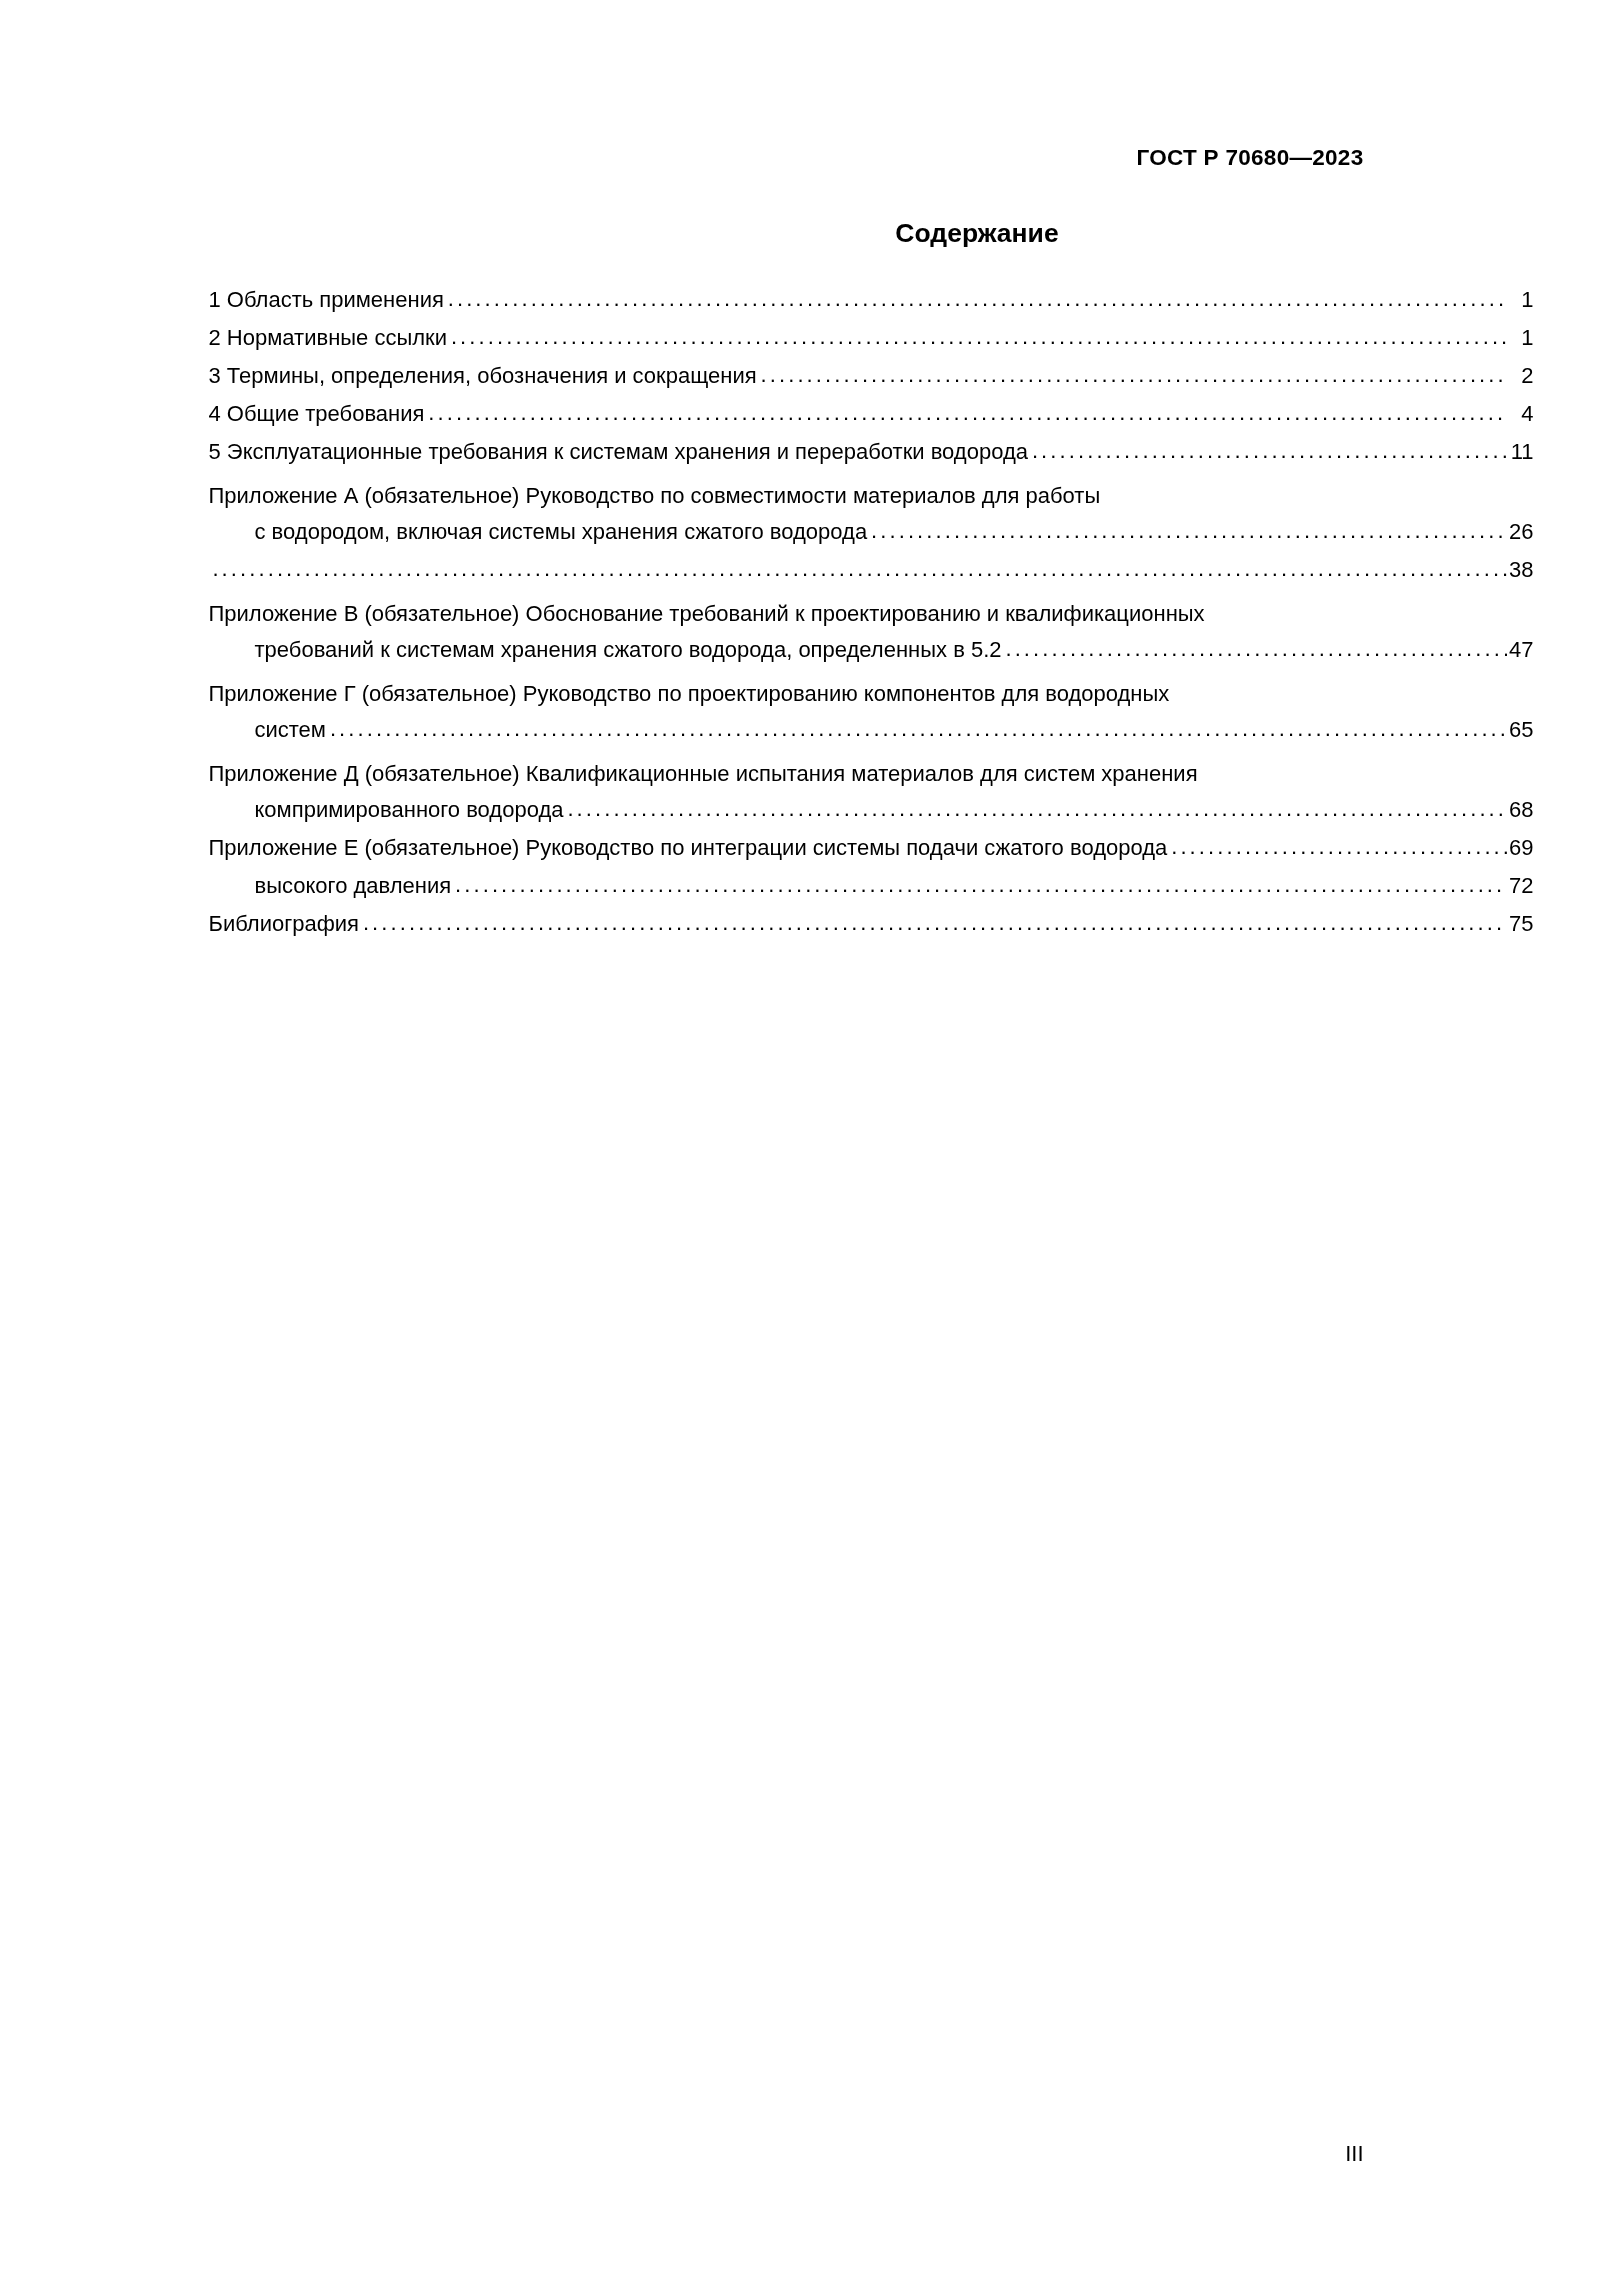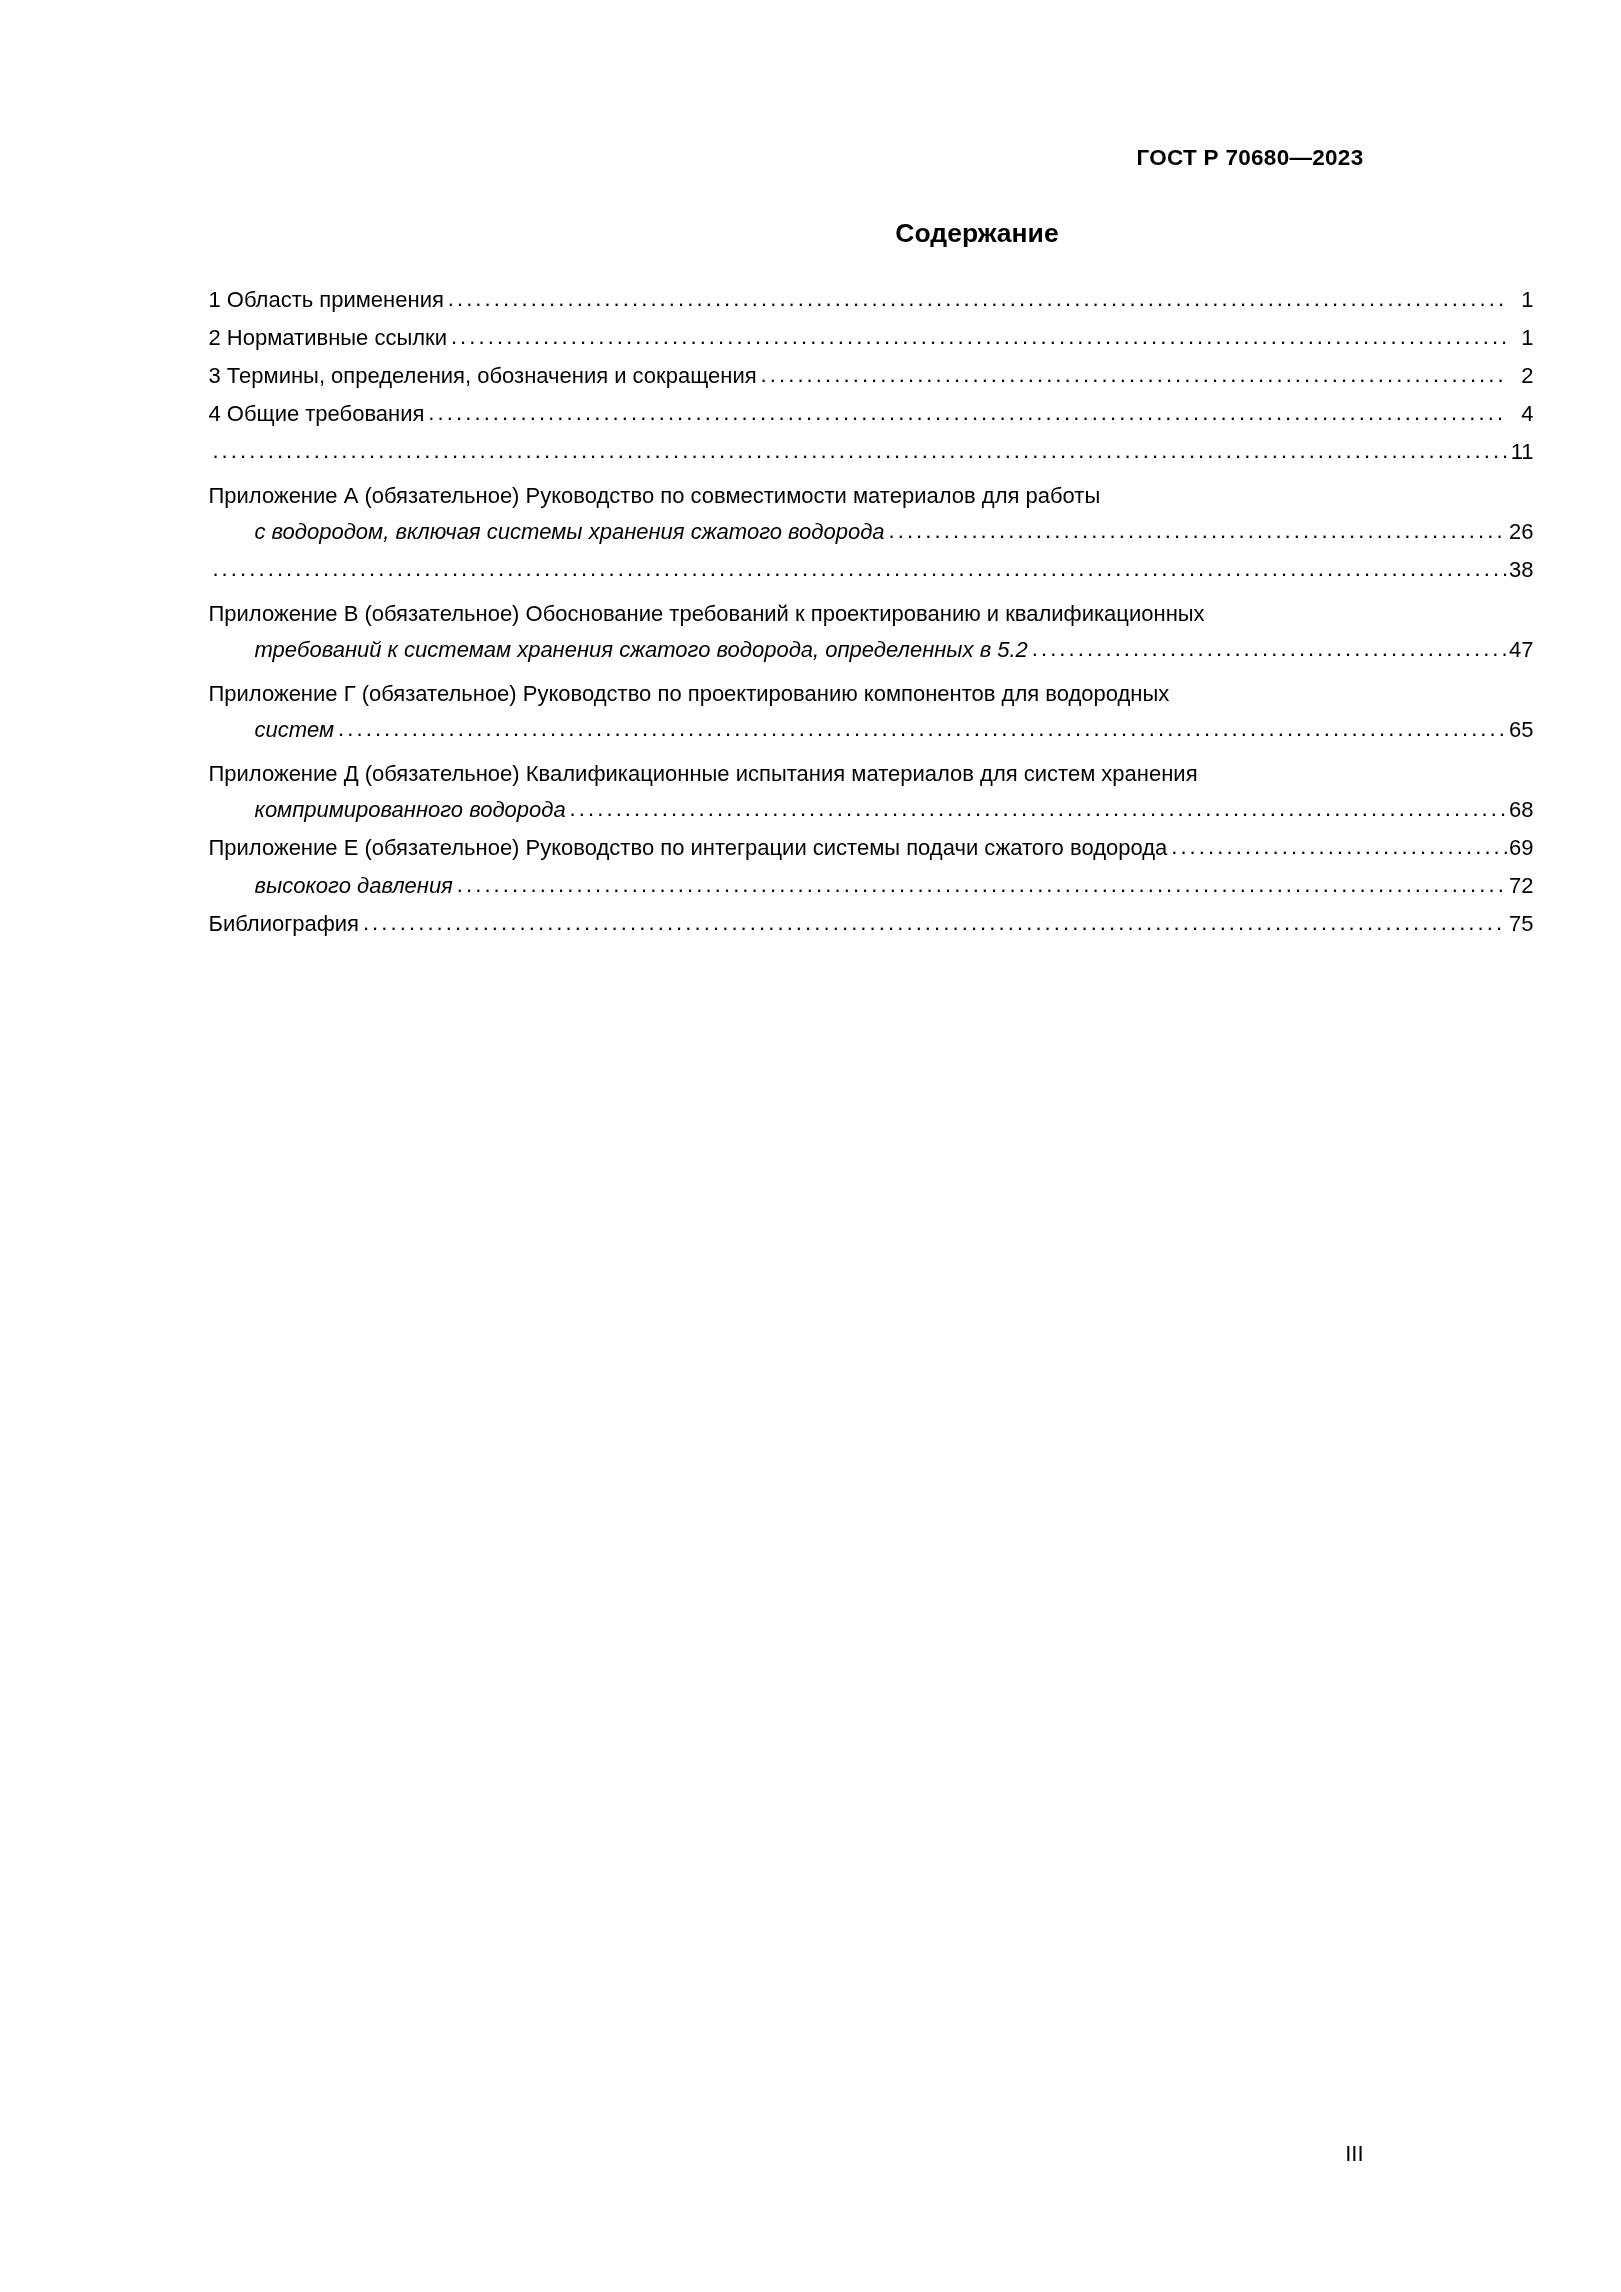--- a/index.html
+++ b/index.html
@@ -52,21 +52,20 @@
     align-items: flex-end;
     width: 100%;
     justify-content: flex-end;
   }
   .toc-text {
     white-space: pre;
     flex: 0 1 auto;
   }
   .toc-text.indent {
     padding-left: 46px;
-    font-style: italic;
   }
   .dots {
     flex: 1 1 auto;
     overflow: hidden;
     white-space: nowrap;
     margin: 0 1px 0 3.9px;
     letter-spacing: 3.1px;
     font-size: 22px;
     color: #000;
     transform: translateY(-1px);
@@ -121,20 +120,21 @@
       </div>
       <div class="toc-entry">
         <div class="toc-line">
           <span class="toc-text">4 Общие требования</span>
           <span class="dots">............................................................................................................................................................................................................................................................................................................</span>
           <span class="page-num">4</span>
         </div>
       </div>
       <div class="toc-entry">
         <div class="toc-line">
+          <span class="toc-text">5 Эксплуатационные требования к системам хранения и переработки водорода</span>
           <span class="dots">............................................................................................................................................................................................................................................................................................................</span>
           <span class="page-num">11</span>
         </div>
       </div>
       <div class="toc-entry">
         <div class="toc-wrap-first"><span class="toc-text">Приложение А (обязательное) Руководство по совместимости материалов для работы</span></div>
         <div class="toc-line">
           <span class="toc-text indent">с водородом, включая системы хранения сжатого водорода</span>
           <span class="dots">............................................................................................................................................................................................................................................................................................................</span>
           <span class="page-num">26</span>

